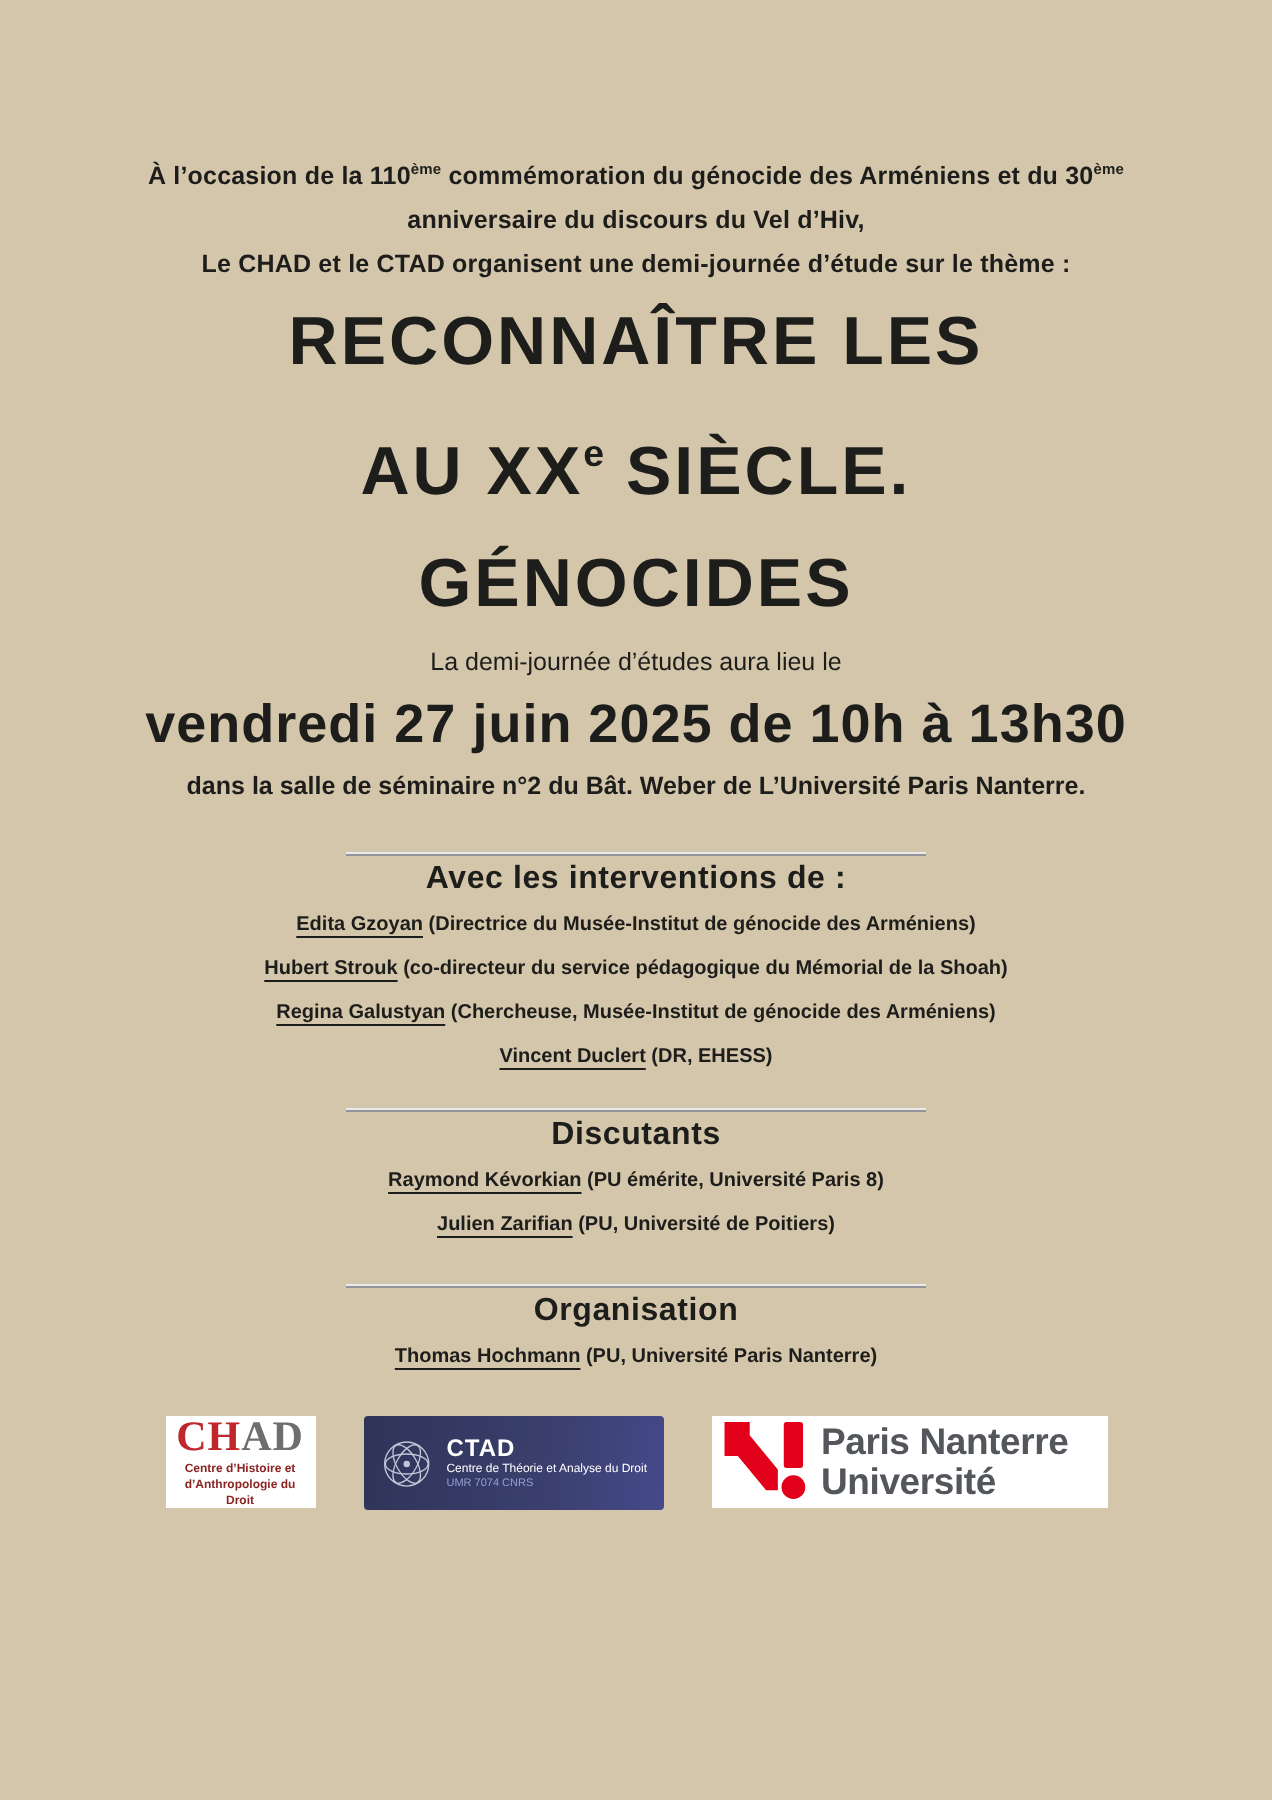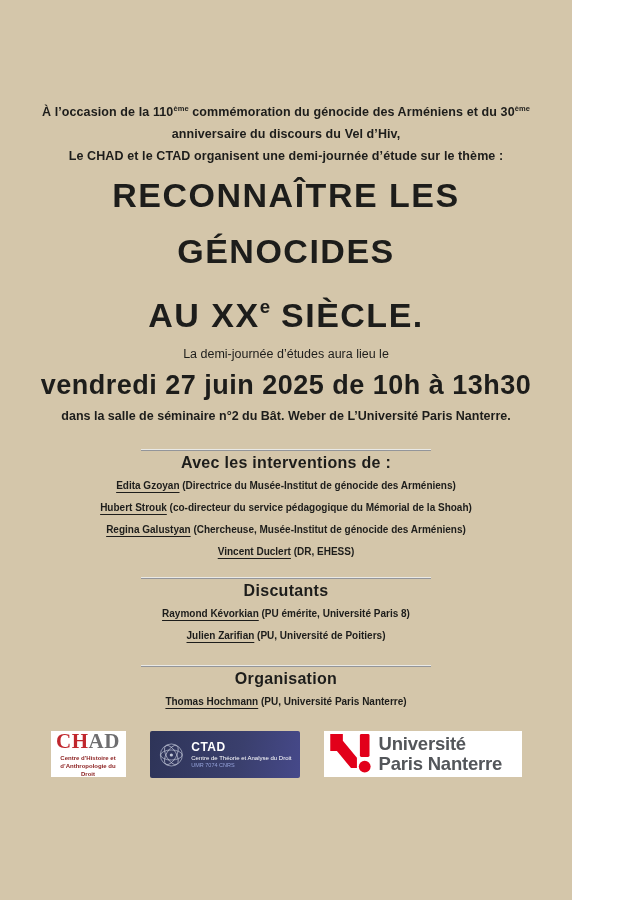--- a/index.html
+++ b/index.html
@@ -1,24 +1,24 @@
 <!DOCTYPE html>
 <html><head>
 <meta charset="utf-8">
 <style>
   html,body{margin:0;padding:0;background:#fff;}
   .poster{
     position:relative;
-    width:572px;height:900px;
+    width:636px;height:900px;
     box-sizing:border-box;
     background:#d4c6aa;
     font-family:"Liberation Sans", sans-serif;
     color:#1d1d1b;
     text-align:center;
-    padding-top:98px;
+    padding-top:74px;
     overflow:hidden;
   }
   .poster p, .poster div.block{margin:0;}
   .nowrap{white-space:nowrap;}
   .intro{font-size:12.5px;font-weight:700;line-height:22px;letter-spacing:.1px;}
   .intro2{margin-top:8px;font-size:12.5px;font-weight:700;line-height:22px;letter-spacing:.1px;}
   .title{margin-top:16px;font-size:34px;font-weight:700;line-height:56px;letter-spacing:1.5px;}
   .title sup{font-size:55%;vertical-align:14px;letter-spacing:0;}
   .lead{margin-top:8px;font-size:12.5px;font-weight:400;line-height:22px;}
   .date{margin-top:6px;font-size:27px;font-weight:700;line-height:40px;letter-spacing:.5px;}
@@ -52,22 +52,22 @@
 <body>
 
 <div class="poster">
 
   <p class="intro nowrap"><span><span>À l’occasion de la 110</span><sup>ème</sup><span> commémoration du génocide des Arméniens et du 30</span><sup>ème</sup></span><br><span>anniversaire du discours du Vel d’Hiv,</span></p>
 
   <p class="intro2 nowrap">Le CHAD et le CTAD organisent une demi-journée d’étude sur le thème :</p>
 
   <div class="title block">
     <div class="nowrap">RECONNAÎTRE LES</div>
+    <div class="nowrap"><span>AU XX</span><sup>e</sup><span> SIÈCLE.</span></div>
     <div class="nowrap">GÉNOCIDES</div>
-    <div class="nowrap"><span>AU XX</span><sup>e</sup><span> SIÈCLE.</span></div>
   </div>
 
   <p class="lead nowrap">La demi-journée d’études aura lieu le</p>
   <p class="date nowrap">vendredi 27 juin 2025 de 10h à 13h30</p>
   <p class="place nowrap">dans la salle de séminaire n°2 du Bât. Weber de L’Université Paris Nanterre.</p>
 
   <div class="divider"></div>
 
   <p class="sec-heading">Avec les interventions de :</p>
   <p class="person nowrap"><span class="pname">Edita Gzoyan</span><span> (Directrice du Musée-Institut de génocide des Arméniens)</span></p>
@@ -112,20 +112,20 @@
 
     <div class="logo-upn">
       <svg width="42" height="40" viewBox="0 0 56 54">
         <g fill="#e2001a">
           <path d="M0,0 H17 V9 L36,32 V46 H28 L9,23 H0 Z"></path>
           <rect x="40" y="0" width="13" height="31" rx="2"></rect>
           <circle cx="46.5" cy="44" r="8"></circle>
         </g>
       </svg>
       <div class="upn-text">
+        <div>Paris Nanterre</div>
         <div>Université</div>
-        <div>Paris Nanterre</div>
       </div>
     </div>
 
   </div>
 
 </div>
 
 </body></html>

